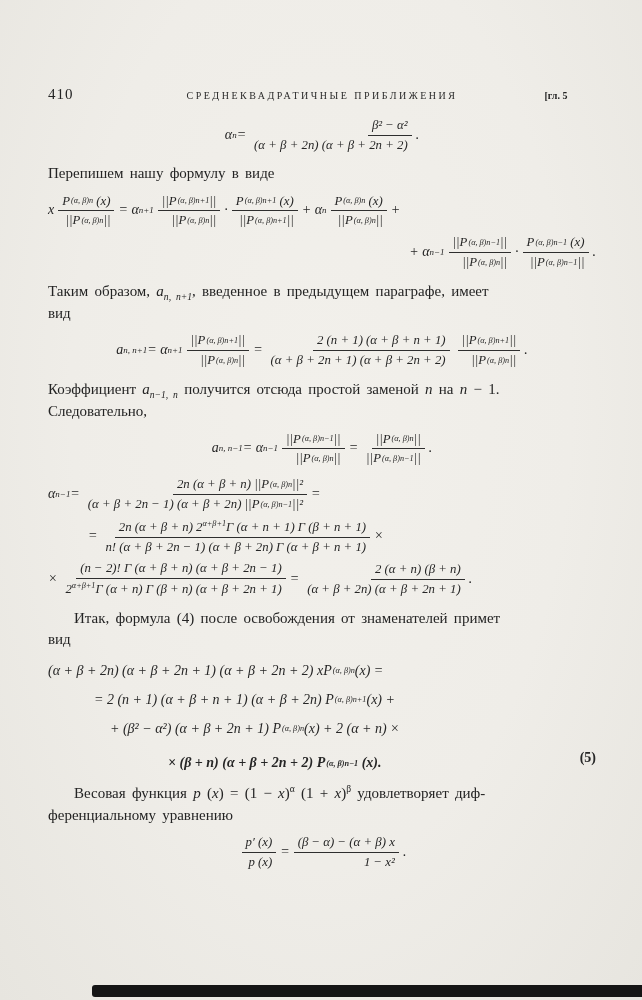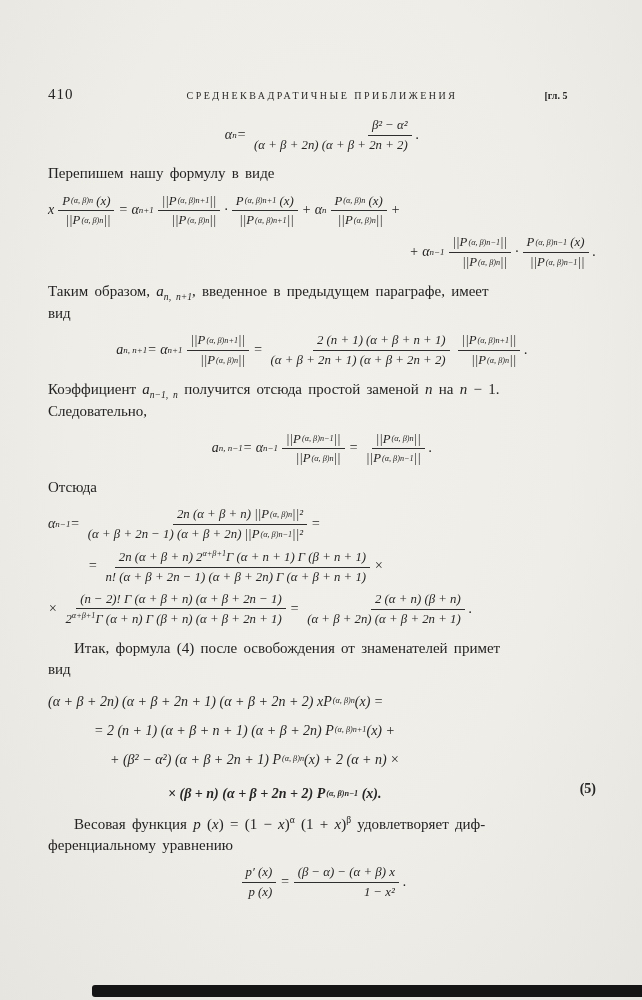--- a/index.html
+++ b/index.html
@@ -161,21 +161,20 @@
                 <sup>(α, β)</sup>
                 <sub>n</sub>
               </span>||</span>
             <span class="d">||P<span class="st">
                 <sup>(α, β)</sup>
                 <sub>n−1</sub>
               </span>||</span>
           </span>.</div>
     </div>
 
-    <p class="body-p">Отсюда</p>
 
     <div class="fm fwrap">
       <div class="fline start">α<sub>n−1</sub> = <span class="f">
             <span class="n">2n (α + β + n) ||P<span class="st">
                 <sup>(α, β)</sup>
                 <sub>n</sub>
               </span>||²</span>
             <span class="d">(α + β + 2n − 1) (α + β + 2n) ||P<span class="st">
                 <sup>(α, β)</sup>
                 <sub>n−1</sub>

